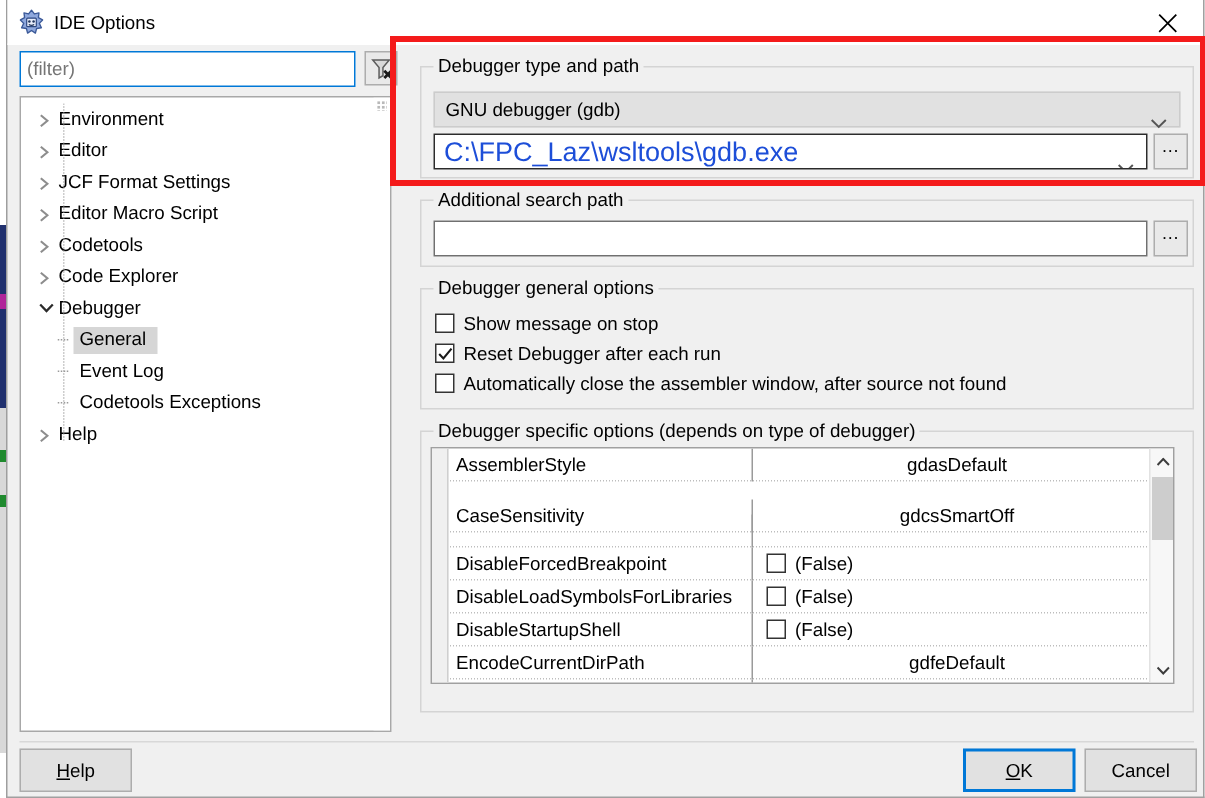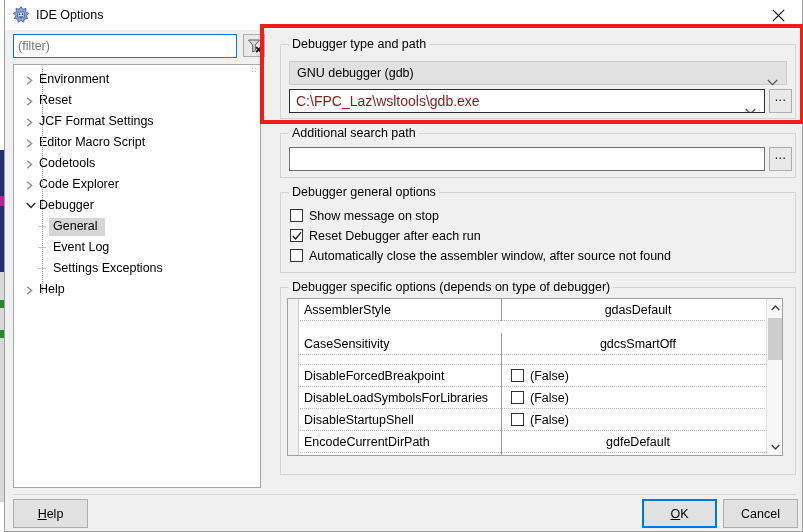--- a/index.html
+++ b/index.html
@@ -134,21 +134,21 @@
     background: #e1e1e1; border: 1px solid #cccccc;
     font-size: 12.5px; color: #000000; line-height: 22px;
     padding-left: 7px; white-space: nowrap; cursor: default;
   }
   .combo-flat .chev { position: absolute; right: 8px; top: 9px; }
 
   
   .field {
     position: absolute; height: 24px;
     background: #ffffff; border: 1px solid #2b2b2b;
-    font-size: 14px; color: #7f1d1d; line-height: 22px;
+    font-size: 18px; color: #1d4ed8; line-height: 22px;
     padding-left: 6px; white-space: nowrap; overflow: hidden;
   }
   .field.plainborder { border: 1px solid #707070; }
   .field .chev { position: absolute; right: 8px; top: 9px; }
 
   .browse-btn {
     position: absolute; width: 23px; height: 24px;
     background: #e9e9e9; border: 1px solid #adadad;
     font-size: 12px; color: #000000; line-height: 16px;
     text-align: center; cursor: default;
@@ -300,21 +300,21 @@
             </svg>
           </span>
           <span class="tlabel">Environment</span>
         </div>
         <div class="tree-item lvl0">
           <span class="expander">
             <svg width="8" height="9" viewBox="0 0 8 9">
               <path d="M1.2 0.8 L5.6 4.5 L1.2 8.2" stroke="#8d8d8d" stroke-width="1.4" fill="none"></path>
             </svg>
           </span>
-          <span class="tlabel">Reset</span>
+          <span class="tlabel">Editor</span>
         </div>
         <div class="tree-item lvl0">
           <span class="expander">
             <svg width="8" height="9" viewBox="0 0 8 9">
               <path d="M1.2 0.8 L5.6 4.5 L1.2 8.2" stroke="#8d8d8d" stroke-width="1.4" fill="none"></path>
             </svg>
           </span>
           <span class="tlabel">JCF Format Settings</span>
         </div>
         <div class="tree-item lvl0">
@@ -359,21 +359,21 @@
         <div class="tree-item lvl1">
           <span class="guide"><svg width="10" height="21" viewBox="0 0 10 21">
               <path d="M0.5 10.5 L8 10.5" stroke="#9a9a9a" stroke-width="1" stroke-dasharray="1,1"></path>
             </svg></span>
           <span class="tlabel">Event Log</span>
         </div>
         <div class="tree-item lvl1">
           <span class="guide"><svg width="10" height="21" viewBox="0 0 10 21">
               <path d="M0.5 10.5 L8 10.5" stroke="#9a9a9a" stroke-width="1" stroke-dasharray="1,1"></path>
             </svg></span>
-          <span class="tlabel">Settings Exceptions</span>
+          <span class="tlabel">Codetools Exceptions</span>
         </div>
         <div class="tree-item lvl0">
           <span class="expander">
             <svg width="8" height="9" viewBox="0 0 8 9">
               <path d="M1.2 0.8 L5.6 4.5 L1.2 8.2" stroke="#8d8d8d" stroke-width="1.4" fill="none"></path>
             </svg>
           </span>
           <span class="tlabel">Help</span>
         </div>
       </div>

